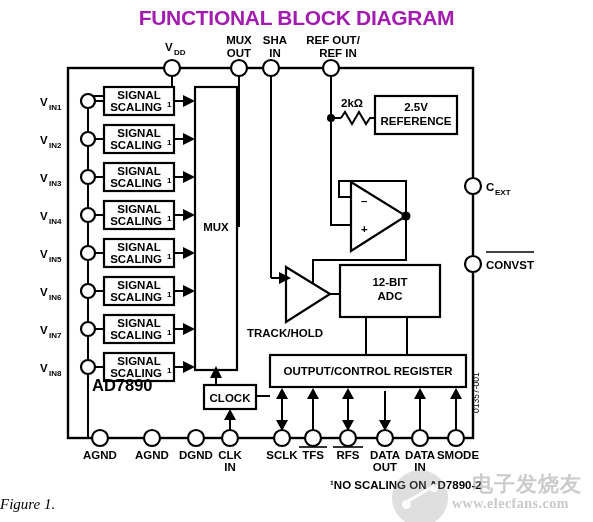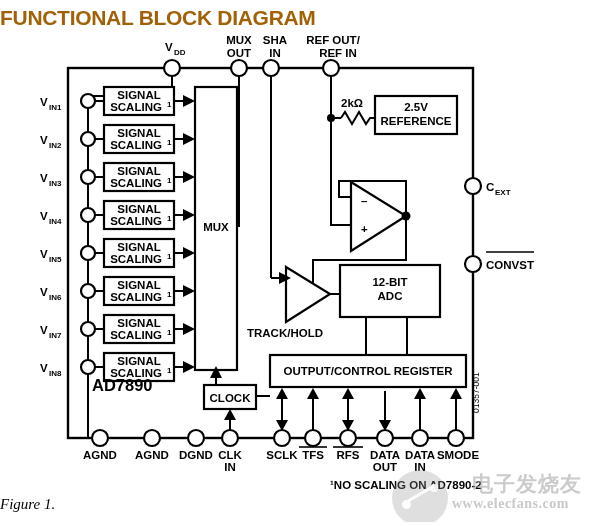--- a/index.html
+++ b/index.html
@@ -12,26 +12,26 @@
     height: 522px;
     font-family: "Liberation Sans", sans-serif;
     position: relative;
     overflow: hidden;
   }
   #figure-title {
     position: absolute;
     top: 6px;
     left: 0;
     width: 593px;
-    text-align: left;
+    text-align: center;
     font-family: "Liberation Sans", sans-serif;
     font-weight: bold;
     font-size: 21px;
     letter-spacing: -0.3px;
-    color: #a16207;
+    color: #a21caf;
   }
   #diagram-svg {
     position: absolute;
     top: 0;
     left: 0;
   }
   #figure-caption {
     position: absolute;
     left: 0;
     top: 496px;

